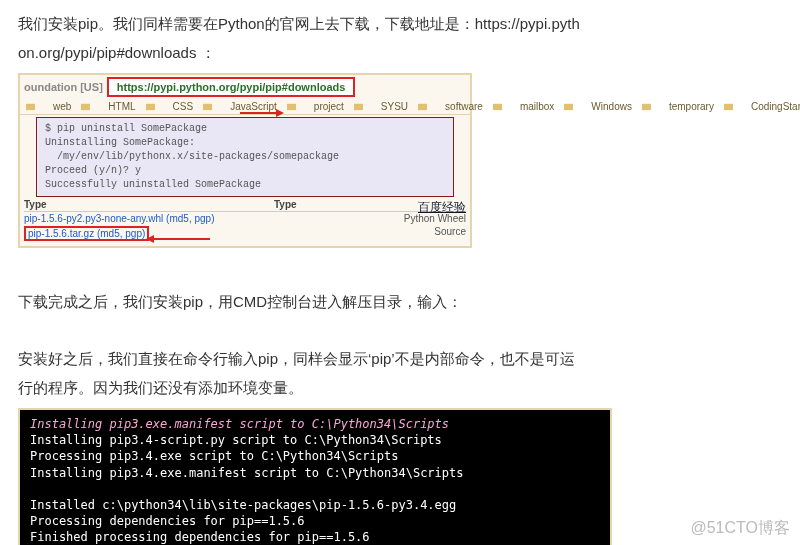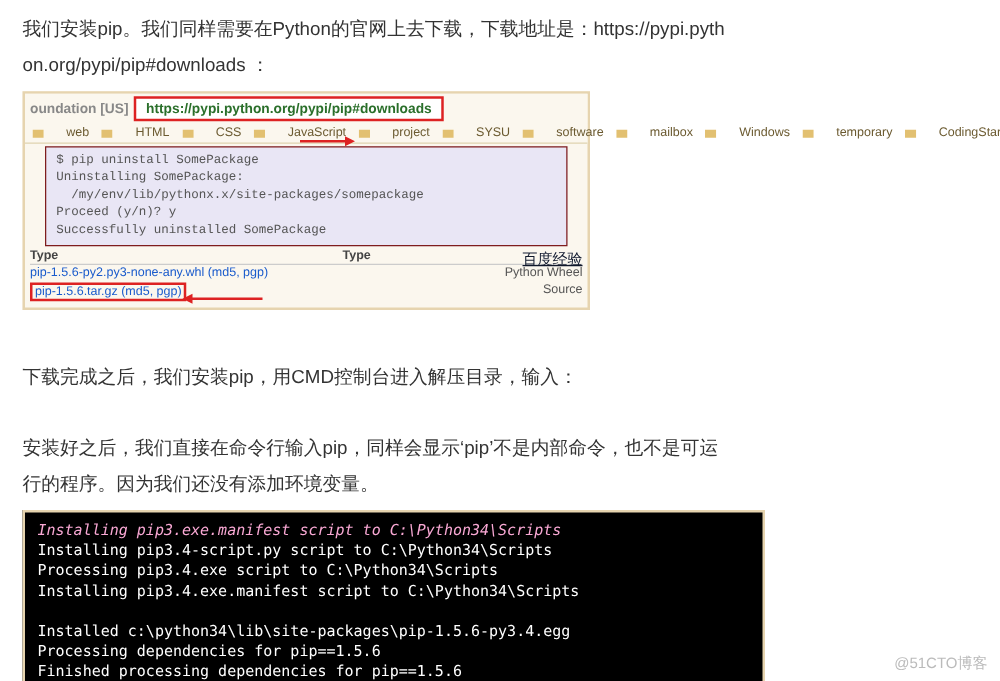--- a/index.html
+++ b/index.html
@@ -80,21 +80,21 @@
   }
   .cmd-box {
     background:#000; color:#fff; font-family:monospace;
     font-size:12px; line-height:1.35; padding:6px 10px 12px 10px;
     width:570px; position:relative; white-space:pre;
     border:2px solid #e6d4af; margin-top:6px;
   }
   .cmd-box .cut{ color:#f9a8d4;font-style:italic; }
   .footer-mark{
     position:fixed; right:10px; bottom:6px;
-    font-size:12px; color:#bbb;
+    font-size:16px; color:#bbb;
   }
 </style>
 </head>
 <body>
 
 <div class="para">
   <span>我们安装pip。我们同样需要在Python的官网上去下载，下载地址是：https://pypi.pyth</span><br>
   <span>on.org/pypi/pip#downloads ：</span>
 </div>
 

